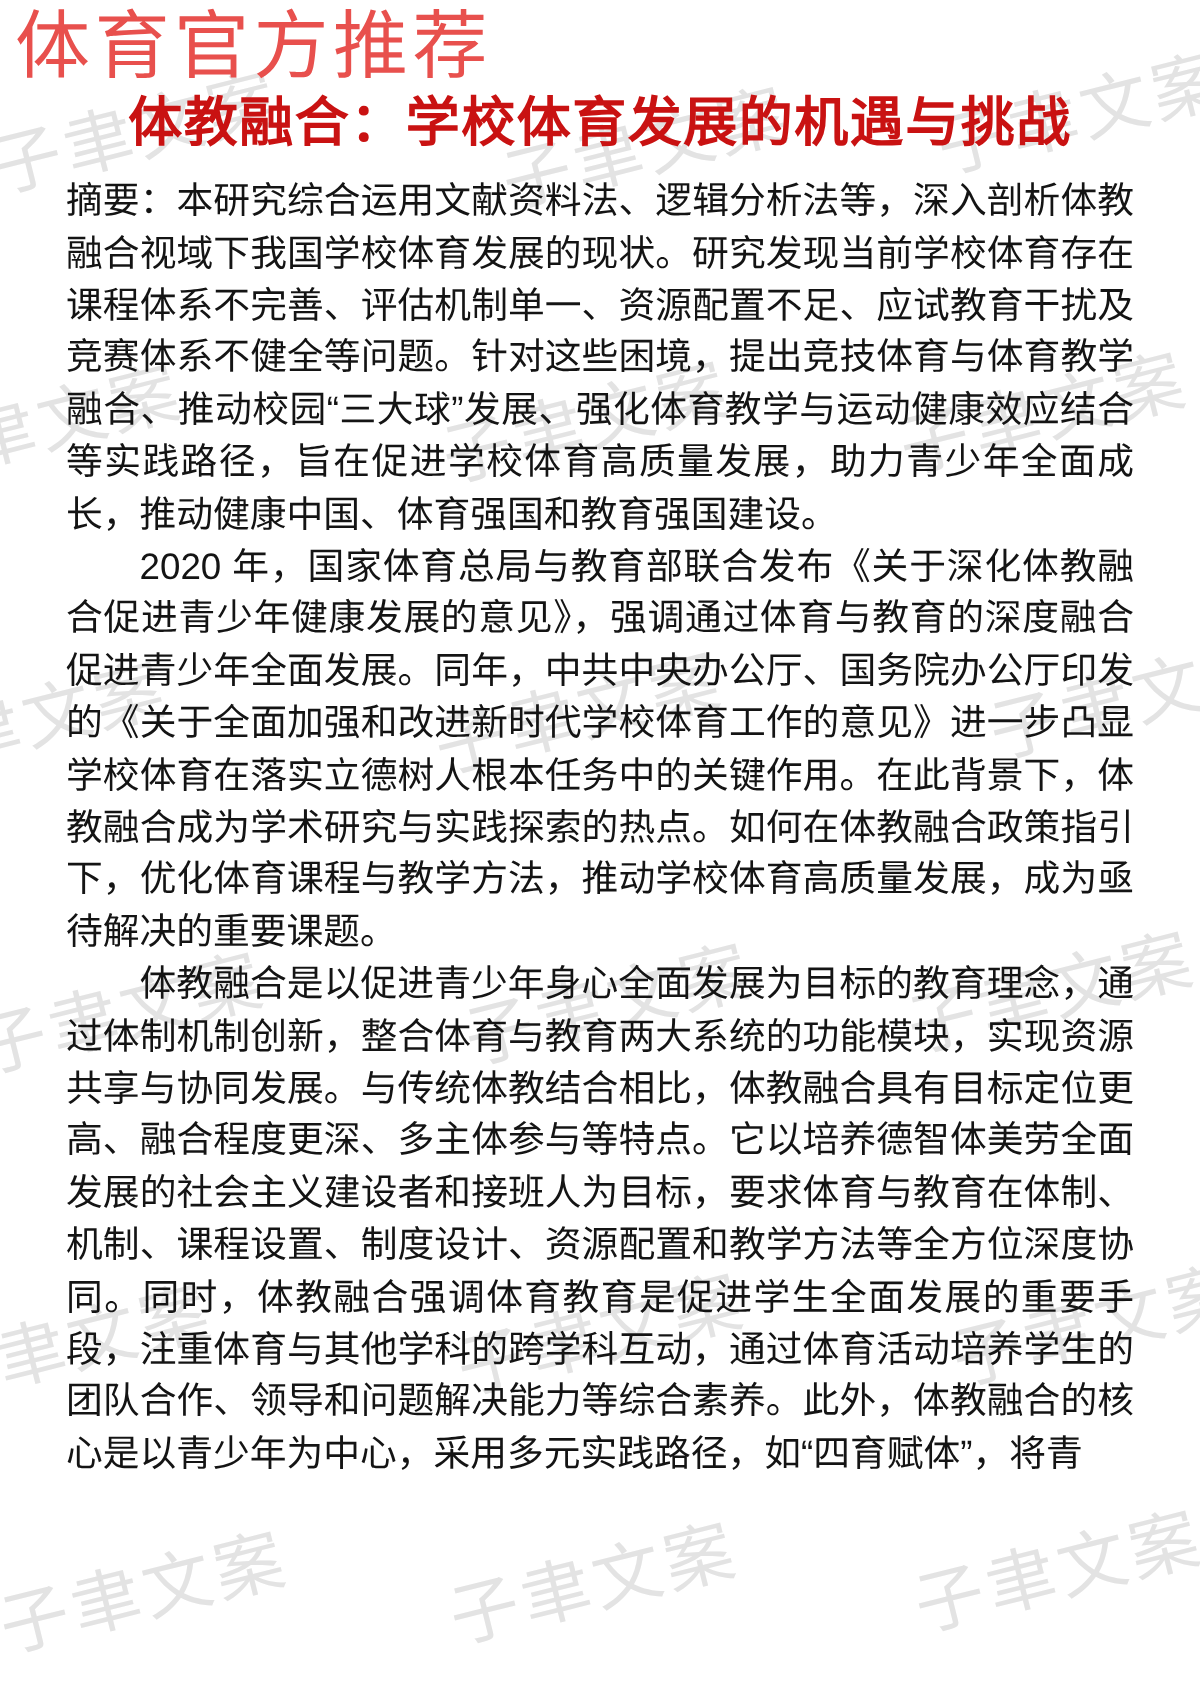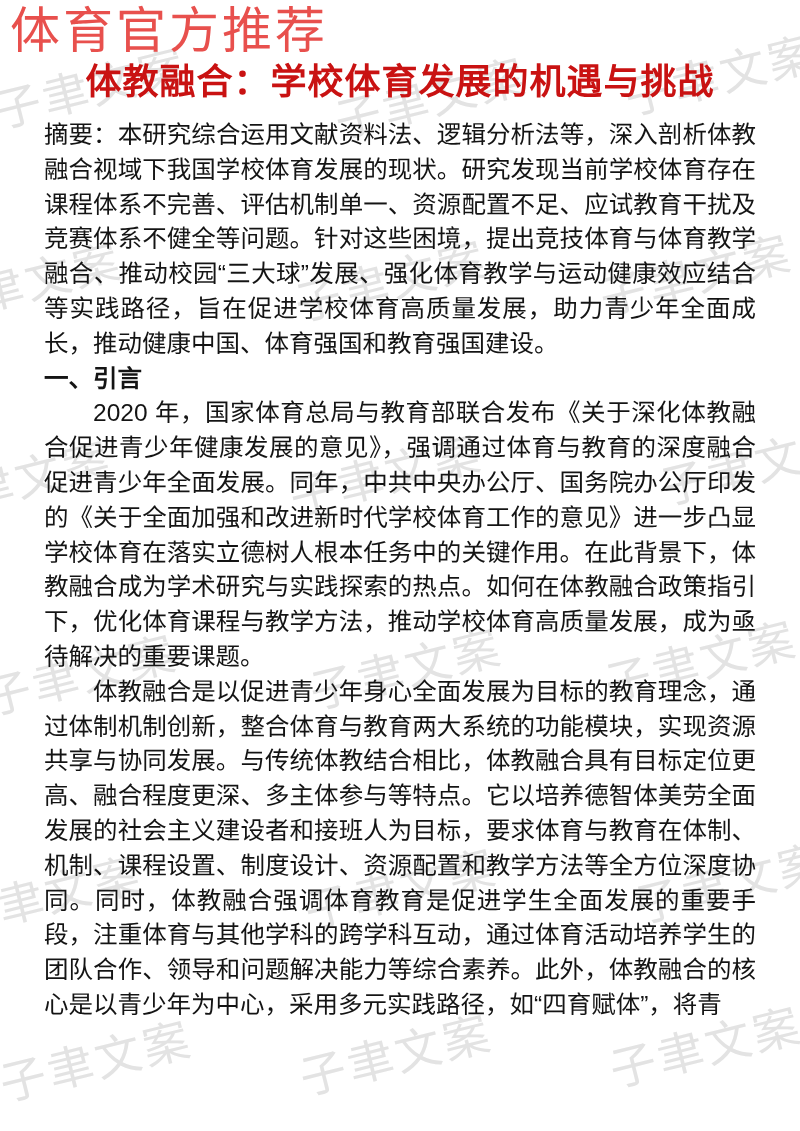--- a/index.html
+++ b/index.html
@@ -107,21 +107,20 @@
 
     <div class="promo">体育官方推荐</div>
 
     <h1 class="title">体教融合：学校体育发展的机遇与挑战</h1>
 
     <div class="body">
 
       <p class="para"><span class="label">摘要：</span><span>本研究综合运用文献资料法、逻辑分析法等，深入剖析体教融合视域下我国学校体育发展的现状。研究发现当前学校体育存在课程体系不完善、评估机制单一、资源配置不足、应试教育干扰及竞赛体系不健全等问题。针对这些困境，提出竞技体育与体育教学融合、推动校园“三大球”发展、强化体育教学与运动健康效应结合等实践路径，旨在促进学校体育高质量发展，助力青少年全面成长，推动健康中国、体育强国和教育强国建设。</span></p>
 
 
-      <h2 class="section-heading">一、引言</h2>
 
       <p class="para indent">2020 年，国家体育总局与教育部联合发布《关于深化体教融合促进青少年健康发展的意见》，强调通过体育与教育的深度融合促进青少年全面发展。同年，中共中央办公厅、国务院办公厅印发的《关于全面加强和改进新时代学校体育工作的意见》进一步凸显学校体育在落实立德树人根本任务中的关键作用。在此背景下，体教融合成为学术研究与实践探索的热点。如何在体教融合政策指引下，优化体育课程与教学方法，推动学校体育高质量发展，成为亟待解决的重要课题。</p>
 
 
       <p class="para indent">体教融合是以促进青少年身心全面发展为目标的教育理念，通过体制机制创新，整合体育与教育两大系统的功能模块，实现资源共享与协同发展。与传统体教结合相比，体教融合具有目标定位更高、融合程度更深、多主体参与等特点。它以培养德智体美劳全面发展的社会主义建设者和接班人为目标，要求体育与教育在体制、机制、课程设置、制度设计、资源配置和教学方法等全方位深度协同。同时，体教融合强调体育教育是促进学生全面发展的重要手段，注重体育与其他学科的跨学科互动，通过体育活动培养学生的团队合作、领导和问题解决能力等综合素养。此外，体教融合的核心是以青少年为中心，采用多元实践路径，如“四育赋体”，将青</p>
 
     </div>
   </div>
 </div>
 

